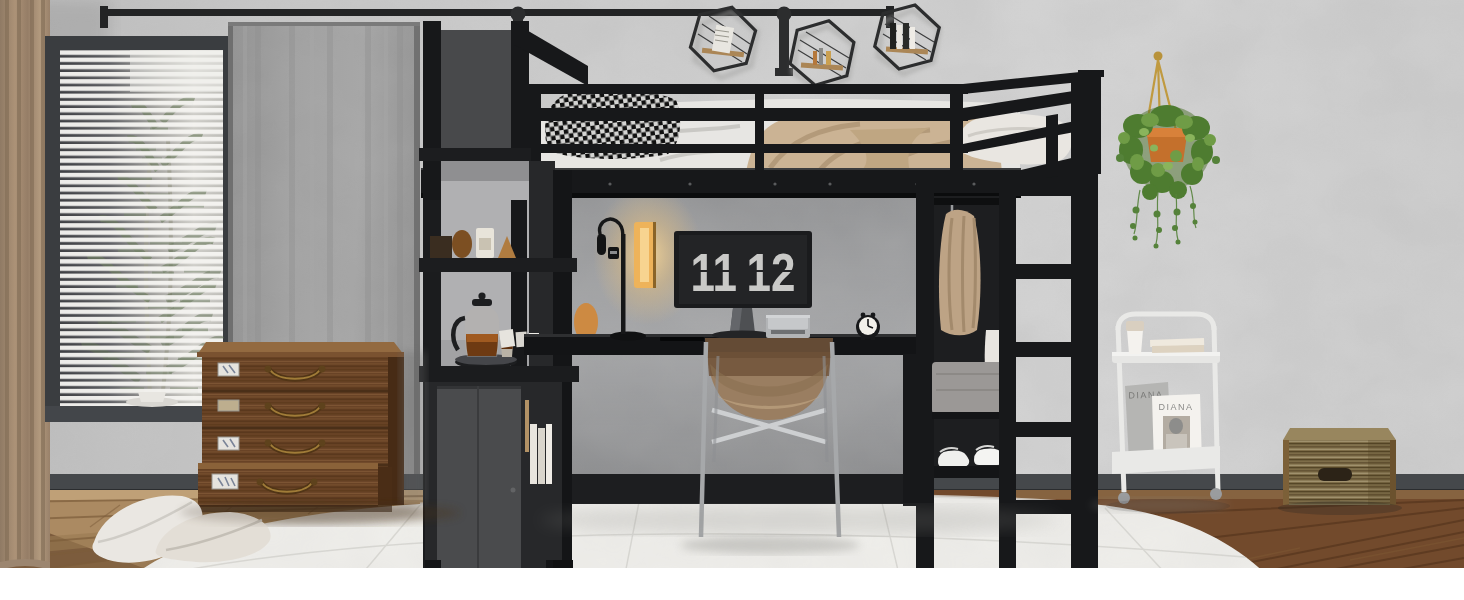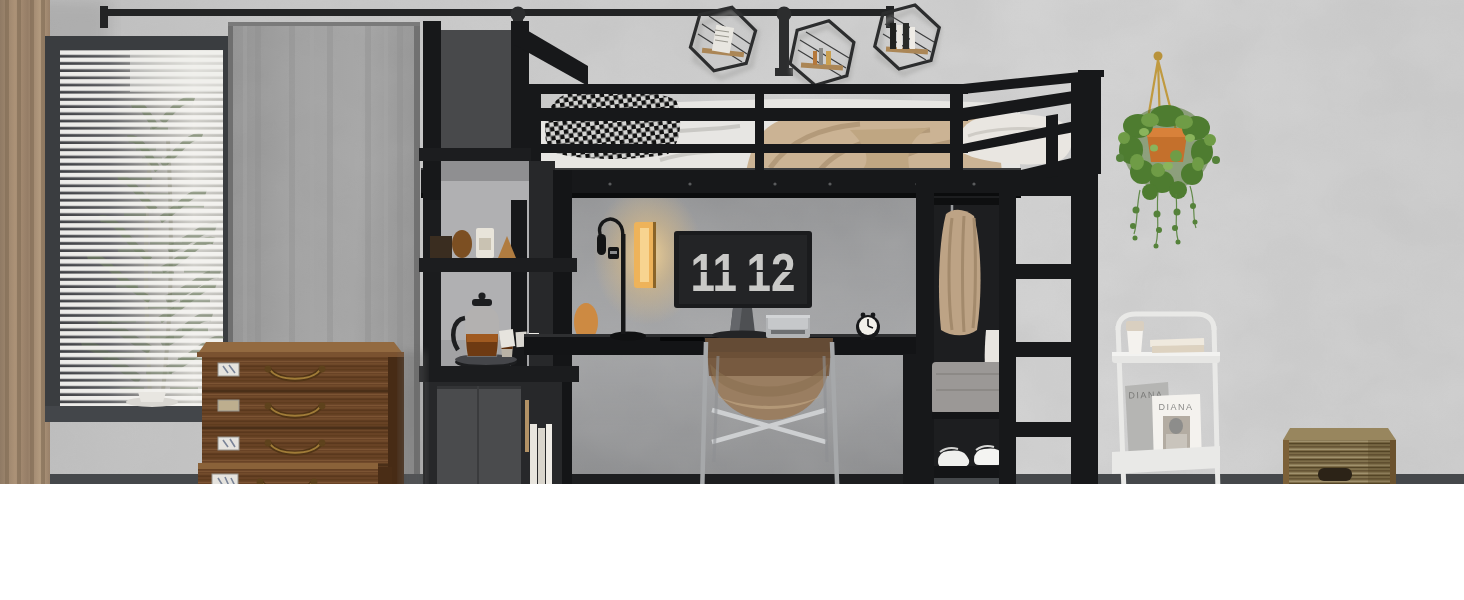--- a/index.html
+++ b/index.html
@@ -1,16 +1,16 @@
 <!DOCTYPE html>
 <html><head>
 <meta charset="utf-8">
 <style>
 html,body{margin:0;padding:0;background:#fff}
-#scene{position:relative;width:1464px;height:484px;overflow:hidden;font-family:"Liberation Sans",sans-serif}
+#scene{position:relative;width:1464px;height:568px;overflow:hidden;font-family:"Liberation Sans",sans-serif}
 </style>
 </head>
 <body>
 <div id="scene">
 <svg width="1464" height="600" viewBox="0 0 1464 600">
 <defs>
 <filter id="tex" x="-5%" y="-5%" width="110%" height="110%">
   <feTurbulence type="fractalNoise" baseFrequency="0.012 0.016" numOctaves="3" seed="7" result="n"></feTurbulence>
   <feColorMatrix in="n" type="matrix" values="0 0 0 0 0.5  0 0 0 0 0.5  0 0 0 0 0.5  0.6 0.6 0 0 0" result="nn"></feColorMatrix>
   <feComposite in="nn" in2="SourceGraphic" operator="in"></feComposite>

